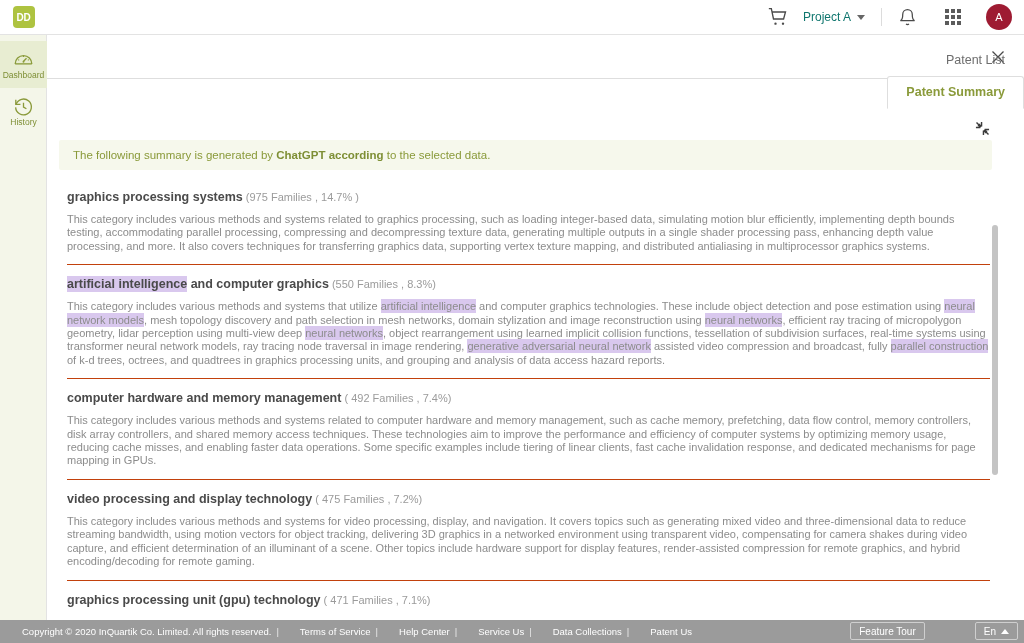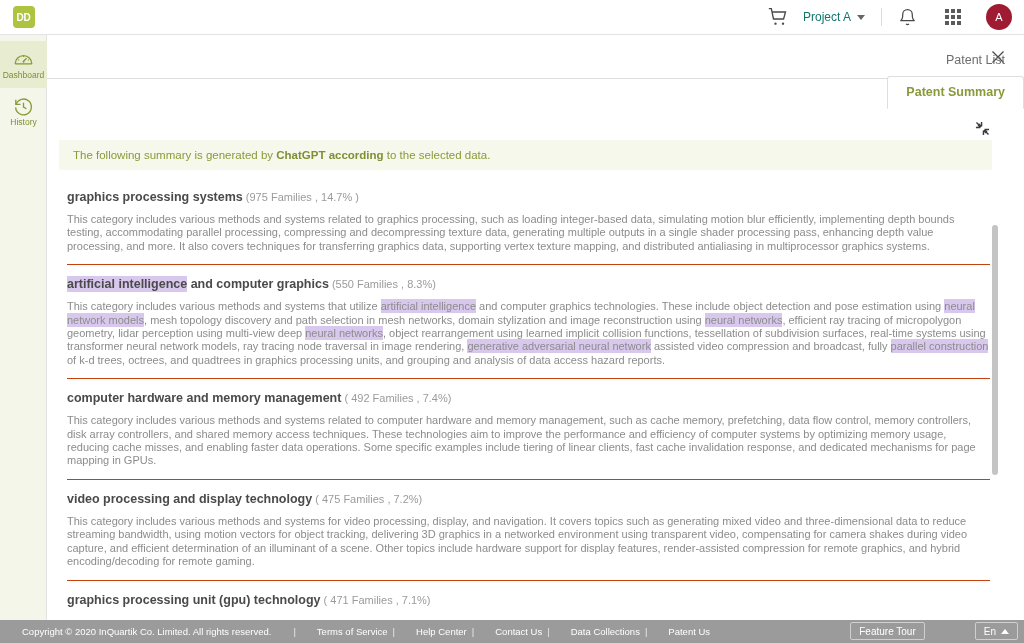--- a/index.html
+++ b/index.html
@@ -142,21 +142,20 @@
     background: #c4c4c4; border-radius: 3px;
   }
 
   
   .footer {
     position: absolute; left: 0; bottom: 0; width: 1024px; height: 23px;
     background: #9b9b9b;
     display: flex; align-items: center;
     font-size: 9.5px; color: #ffffff;
     padding-left: 22px;
-    gap: 17px;
   }
   .footer a { color: #ffffff; text-decoration: none; margin-left: 16px; }
   .footer-links { display: flex; align-items: center; gap: 0; }
   .footer-sep { padding: 0 5px; color: #e8e8e8; }
   .footer-right {
     position: absolute; right: 6px; top: 2px;
     display: flex; align-items: center; gap: 6px;
   }
   .ftr-btn {
     border: 1px solid #cfcfcf; color: #ffffff;
@@ -296,21 +295,21 @@
 </div>
 
 <div class="footer">
   <span>Copyright © 2020 InQuartik Co. Limited. All rights reserved.</span>
   <span class="footer-links" id="footer-links">
       <span class="footer-sep">|</span>
       <a href="#">Terms of Service</a>
       <span class="footer-sep">|</span>
       <a href="#">Help Center</a>
       <span class="footer-sep">|</span>
-      <a href="#">Contact Us</a>
+      <a href="#">Service Us</a>
       <span class="footer-sep">|</span>
       <a href="#">Data Collections</a>
       <span class="footer-sep">|</span>
       <a href="#">Patent Us</a>
     </span>
   <span class="footer-right">
     <span class="ftr-btn">
       <span>Feature Tour</span>
     </span>
     <span class="ftr-btn">

